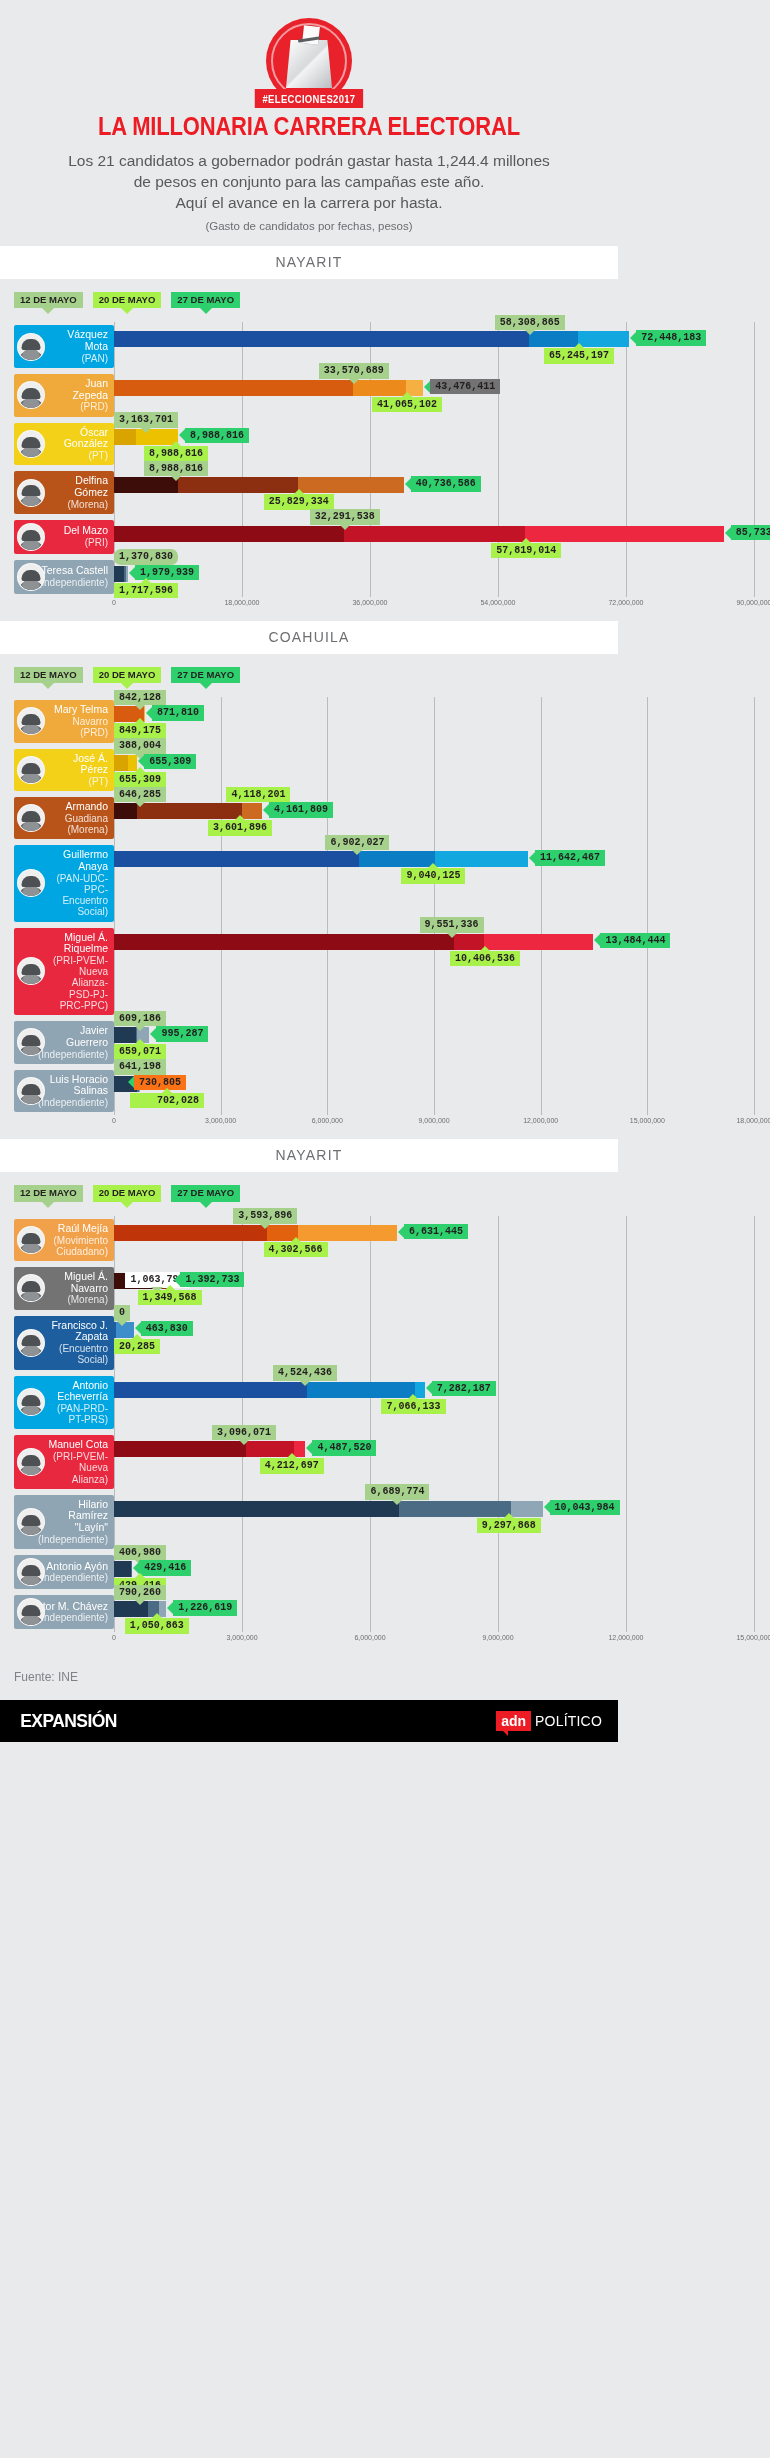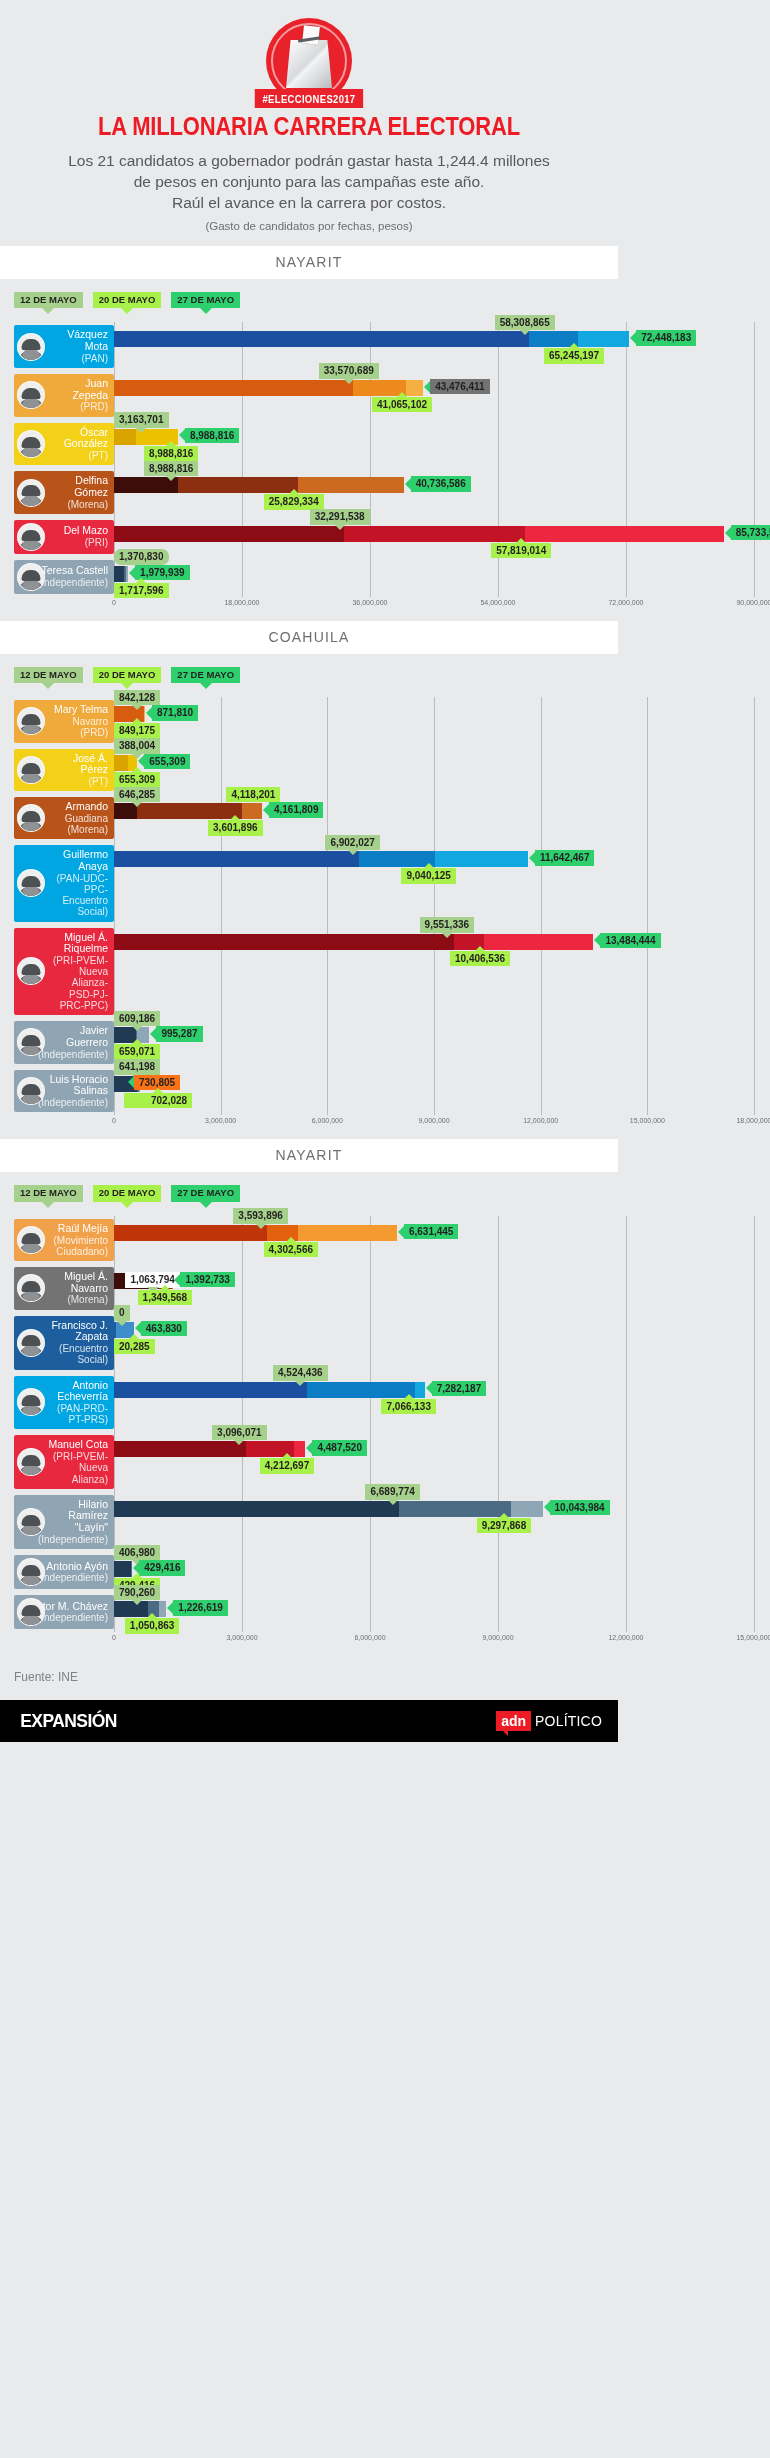--- a/index.html
+++ b/index.html
@@ -106,21 +106,21 @@
   }
   .avatar .body {
     position: absolute; left: 50%; bottom: -2px; transform: translateX(-50%);
     width: 26px; height: 11px; border-radius: 12px 12px 0 0;
     background: #5e6164;
   }
   .nametext { text-align: right; line-height: 1.12; }
   .nametext .nm { color: #fff; font-size: 10.5px; }
   .nametext .pt { color: rgba(255,255,255,.82); font-size: 10px; }
 
-  .plot { flex: 1; position: relative; }
+  .plot { flex: 1; position: relative; font-family: Liberation Mono, monospace; }
   .grid { position: absolute; inset: 0; pointer-events: none; }
   .gridline { position: absolute; top: 0; bottom: 0; width: 1px; background: #b9bbbd; }
 
   .barwrap { position: absolute; left: 0; right: 0; }
   .bar { position: absolute; height: 16px; display: flex; }
 
   
   .lbl {
     position: absolute; font-size: 10px; font-weight: bold; color: #231f20;
     padding: 2px 5px; white-space: nowrap; line-height: 1.15;
@@ -162,21 +162,21 @@
       <div class="logo-inner"></div>
       <div class="ballot-box"></div>
       <div class="ballot-paper"></div>
       <div class="ballot-slot"></div>
       <div class="hashtag">#ELECCIONES2017</div>
     </div>
     <div class="main-title">LA MILLONARIA CARRERA ELECTORAL</div>
     <div class="lede">
       <div>Los 21 candidatos a gobernador podrán gastar hasta 1,244.4 millones</div>
       <div>de pesos en conjunto para las campañas este año.</div>
-      <div>Raúl el avance en la carrera por costos.</div>
+      <div>Aquí el avance en la carrera por hasta.</div>
     </div>
     <div class="sub-note">(Gasto de candidatos por fechas, pesos)</div>
   </div>
 
   <div id="sections">
       <div class="state-banner">NAYARIT</div>
       <div class="section">
         <div class="legend">
           <div class="legend-item"><span class="legend-chip" style="background:#a5d18c">12 DE MAYO</span><span class="tail" style="border-top:7px solid #a5d18c"></span></div>
           <div class="legend-item"><span class="legend-chip" style="background:#a8f04a">20 DE MAYO</span><span class="tail" style="border-top:7px solid #a8f04a"></span></div>
@@ -604,21 +604,21 @@
                 <div class="gridline" style="left: 426.667px;"></div>
                 <div class="gridline" style="left: 533.333px;"></div>
                 <div class="gridline" style="left: 640px;"></div>
               </div>
               <div class="barwrap" style="position: relative; height: 34px;">
                 <div class="bar" style="left: 0px; top: 9px; width: 25.9842px; background: rgb(142, 166, 182);"></div>
                 <div class="bar" style="left: 0px; top: 9px; width: 24.961px; background: rgb(75, 107, 132);"></div>
                 <div class="bar" style="left: 0px; top: 9px; width: 22.7982px; background: rgb(31, 58, 82);"></div>
                 <div class="lbl" style="background: rgb(165, 209, 140); bottom: 26px; left: 0px;">641,198<span class="tip" style="left: 50%; bottom: -5px; transform: translateX(-50%); border-left: 6px solid transparent; border-right: 6px solid transparent; border-top: 6px solid rgb(165, 209, 140);"></span></div>
                 <div class="lbl" style="background: #f97316; top: 8px; left: 20px;">730,805<span class="tip" style="left: -6px; top: 50%; transform: translateY(-50%); border-top: 6px solid transparent; border-bottom: 6px solid transparent; border-right: 6px solid rgb(46, 208, 110);"></span></div>
-                <div class="lbl" style="background: rgb(168, 240, 74); top: 26px; left: 10px; padding-left: 27px;">702,028<span class="tip" style="left: 50%; top: -5px; transform: translateX(-50%); border-left: 6px solid transparent; border-right: 6px solid transparent; border-bottom: 6px solid rgb(168, 240, 74);"></span></div>
+                <div class="lbl" style="background: rgb(168, 240, 74); top: 26px; left: 16px; padding-left: 27px;">702,028<span class="tip" style="left: 50%; top: -5px; transform: translateX(-50%); border-left: 6px solid transparent; border-right: 6px solid transparent; border-bottom: 6px solid rgb(168, 240, 74);"></span></div>
               </div>
             </div>
           </div>
           <div class="row">
             <div style="width: 100px; flex: 0 0 auto;"></div>
             <div class="axis" style="flex: 1 1 0%;">
               <span class="tick" style="left: 0px;">0</span>
               <span class="tick" style="left: 106.667px;">3,000,000</span>
               <span class="tick" style="left: 213.333px;">6,000,000</span>
               <span class="tick" style="left: 320px;">9,000,000</span>

